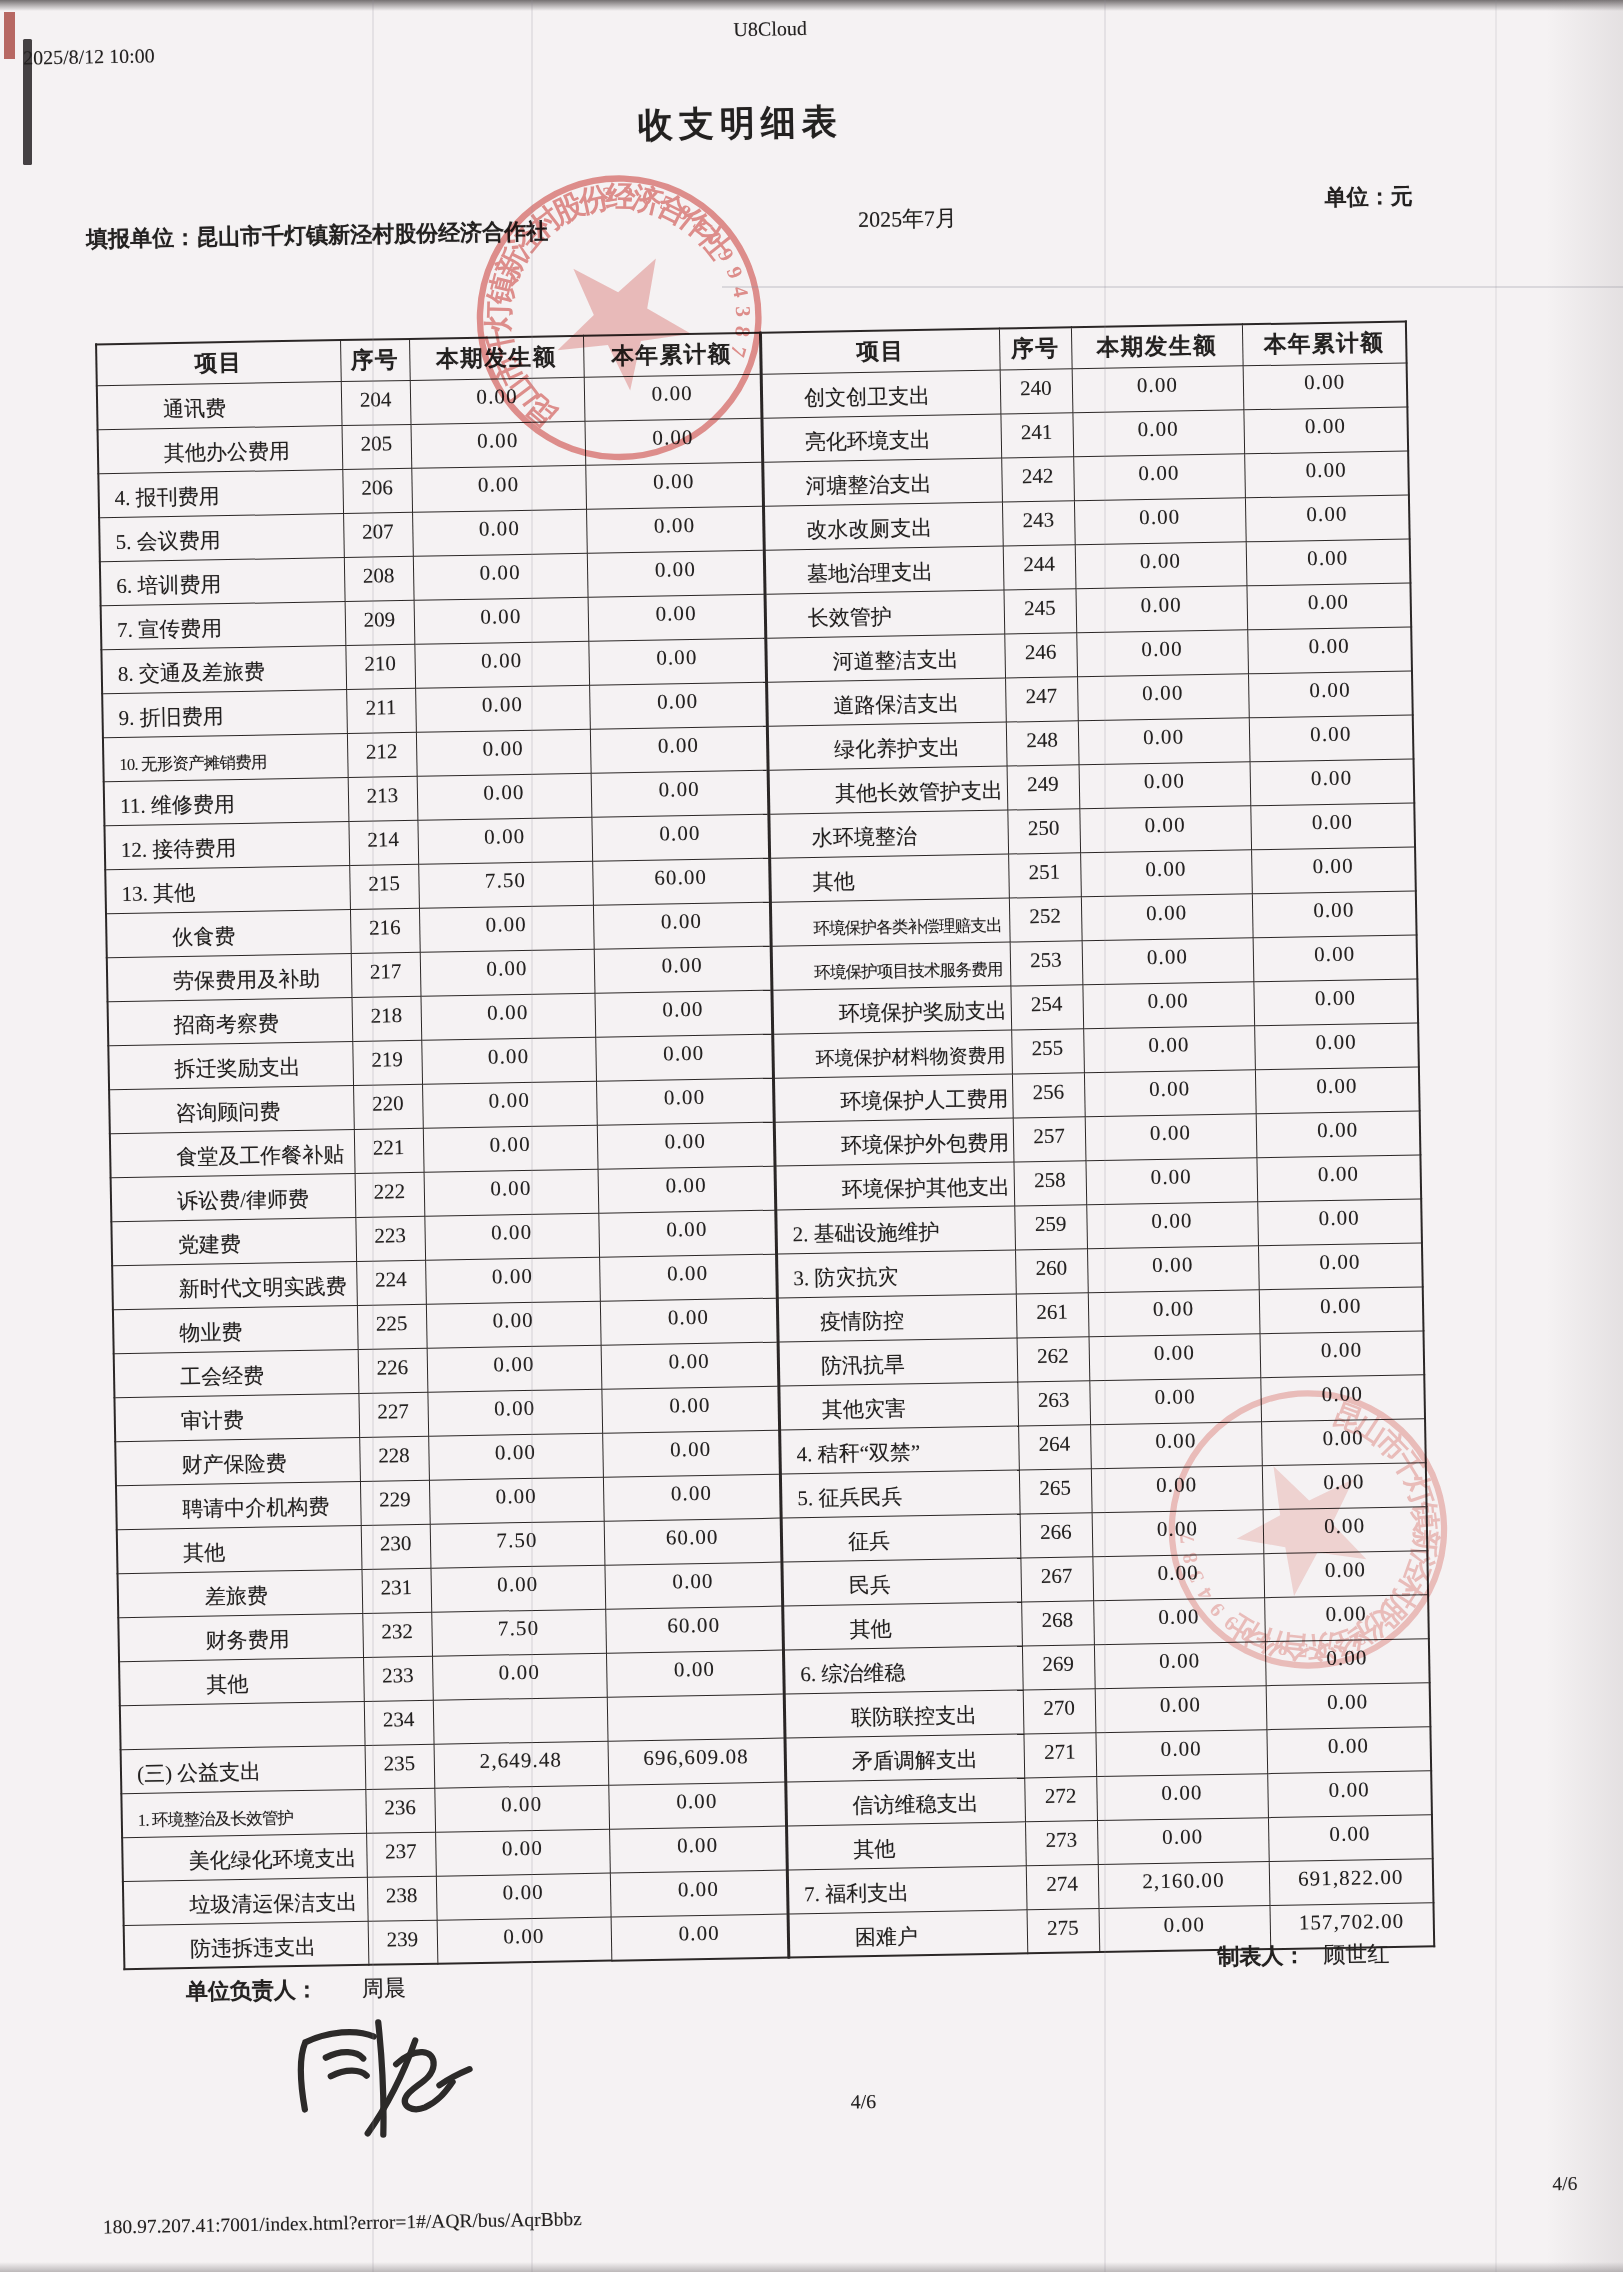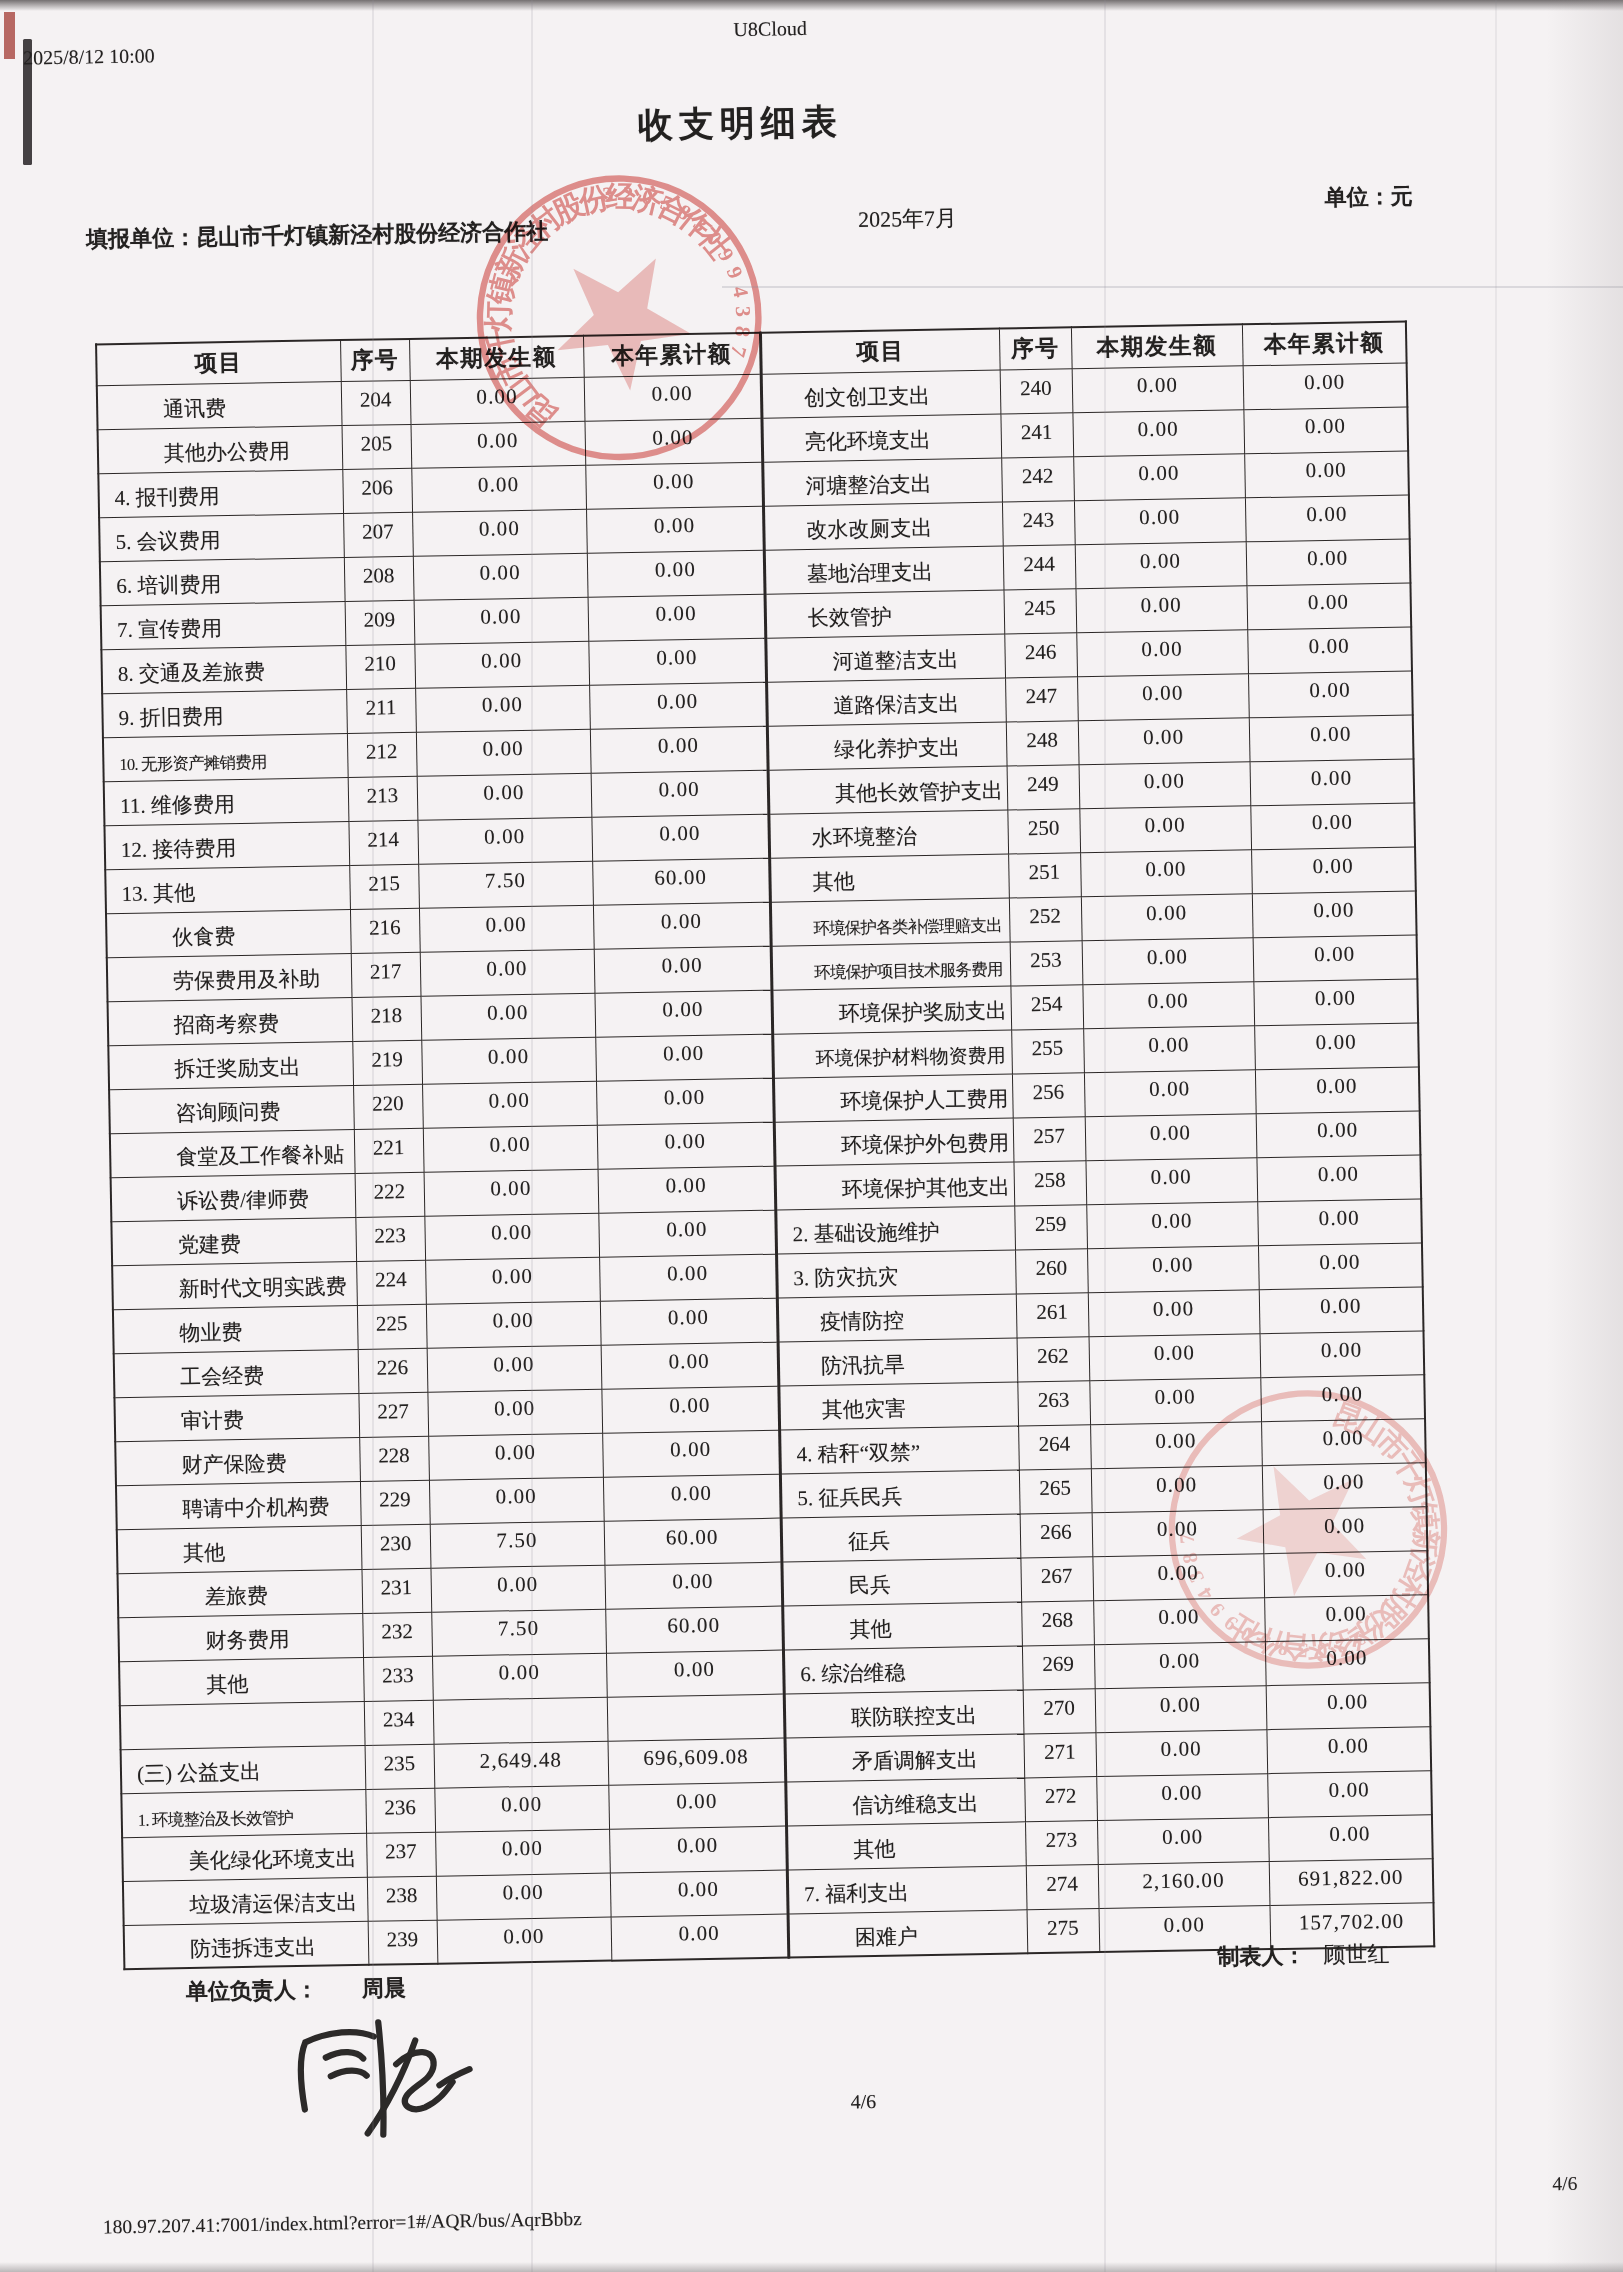--- a/index.html
+++ b/index.html
@@ -38,21 +38,21 @@
   td.item.s{font-size:19px;}
   td.item.xs{font-size:16.5px; letter-spacing:-0.8px;}
   td.item.i0{padding-left:15px;}
   td.item.i1{padding-left:41px;}
   td.item.i2{padding-left:65px;}
   td.item.i3{padding-left:86px;}
   td.seq{vertical-align:top; padding-top:6px; text-align:center; font-size:21px; text-shadow:0 0 0.8px rgba(40,36,36,.3);}
   td.amt{vertical-align:top; padding-top:5.3px; text-align:center; font-size:21px; letter-spacing:1.1px; text-shadow:0 0 0.8px rgba(40,36,36,.3);}
   
   #manager-line{left:171px; top:1966px; font-size:22px; font-weight:600;}
-  #manager-line .name{margin-left:44px; font-weight:700;}
+  #manager-line .name{margin-left:44px; font-weight:400;}
   #preparer-line{left:1203px; top:1949px; font-size:22px; font-weight:600;}
   #preparer-line .name{margin-left:18px; font-weight:500;}
   #page-number-center{left:809px; top:2091px; width:75px; text-align:center; font-size:20px;}
   #page-number-right{left:1534px; top:2186px; font-size:19.5px;}
   #print-url{left:84px; top:2204px; font-size:19.5px;}
   
   .stamp{position:absolute; mix-blend-mode:multiply; pointer-events:none;}
   #stamp-top{left:478px; top:159px; width:311px; height:311px; opacity:.62; transform:rotate(-42deg);}
   #stamp-bottom{left:1149px; top:1386px; width:304px; height:304px; opacity:.38; transform:rotate(118deg);}
   

